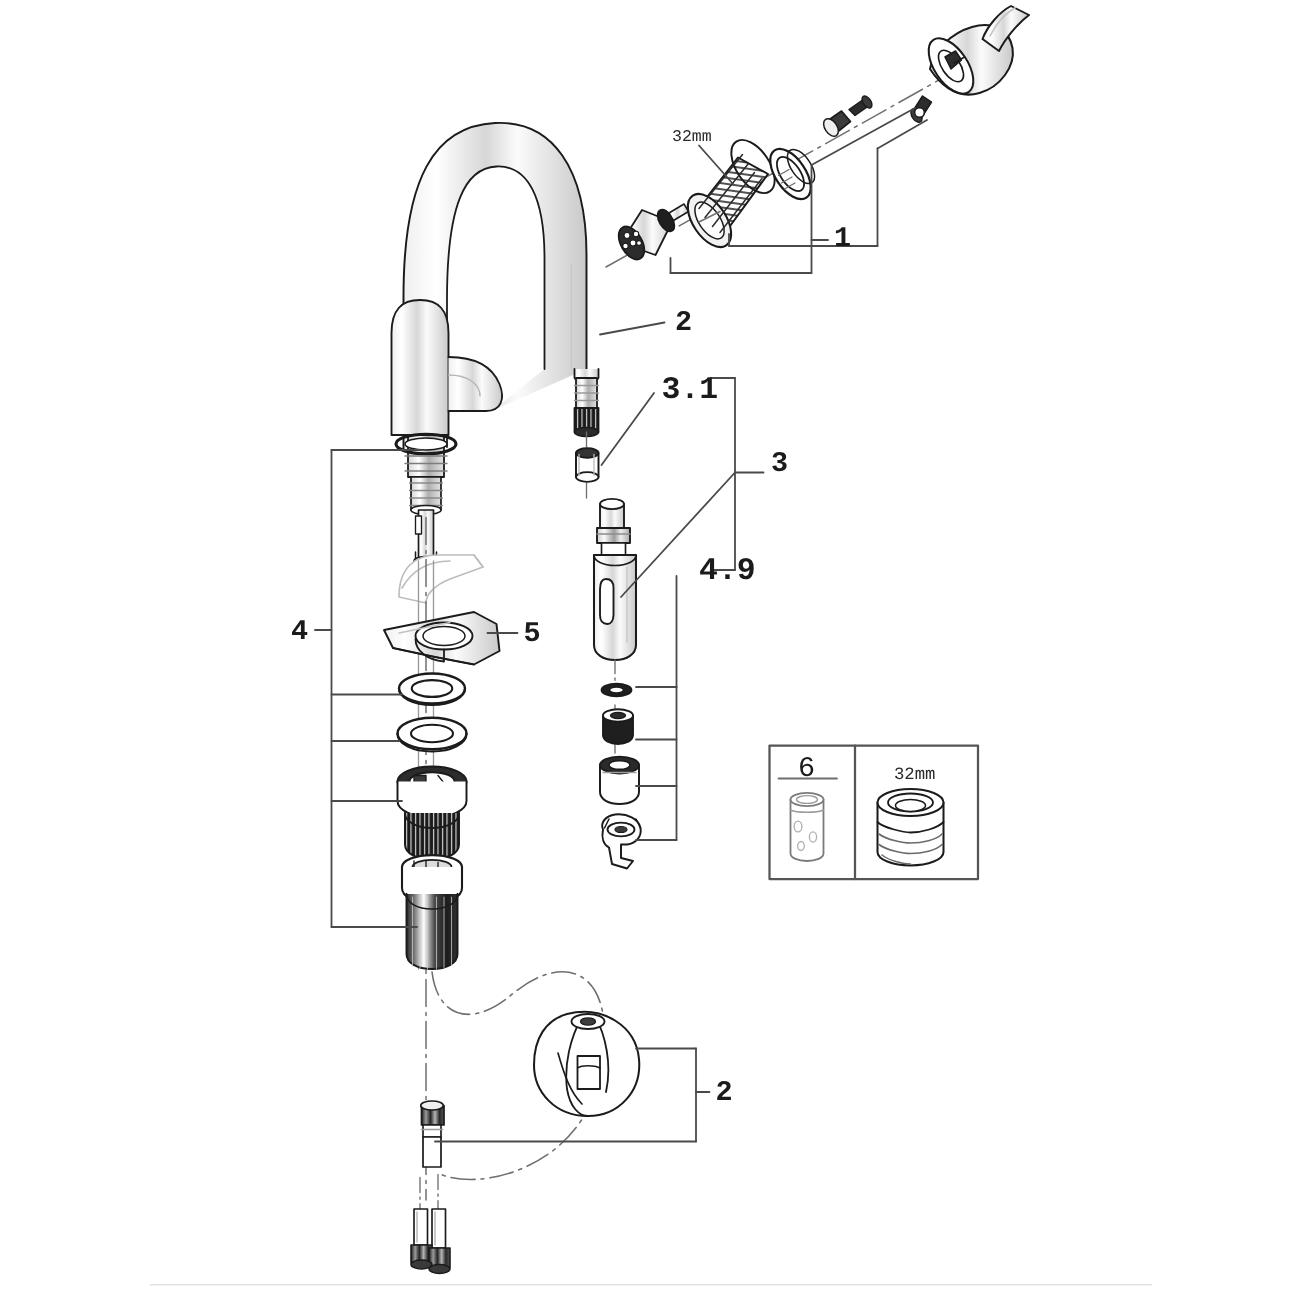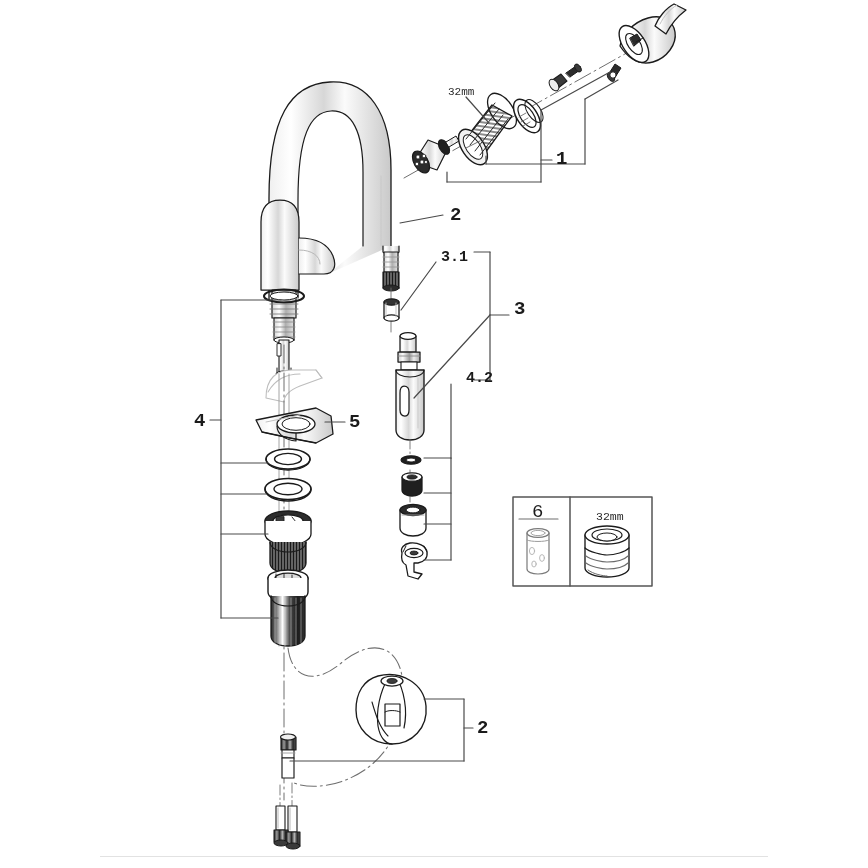--- a/index.html
+++ b/index.html
@@ -30,21 +30,21 @@
     font-family: Liberation Mono, monospace;
     color: #1b1b1b;
     white-space: nowrap;
     user-select: none;
   }
   .callout.big {
     font-size: 19px;
     font-weight: 700;
   }
   .callout.mid {
-    font-size: 15px;
+    font-size: 21px;
     font-weight: 700;
   }
   .callout.dim {
     font-size: 11px;
     font-weight: 400;
     color: #2a2a2a;
   }
   .callout.dim-inset {
     font-size: 11.5px;
     font-weight: 400;
@@ -443,21 +443,21 @@
   </svg>
 
   <div class="callout big" style="left:556px; top:148px;">1</div>
 
   <div class="callout big" style="left:450px; top:204px;">2</div>
 
   <div class="callout mid" style="left:441px; top:249px;">3.1</div>
 
   <div class="callout big" style="left:514px; top:298px;">3</div>
 
-  <div class="callout mid" style="left:466px; top:370px;">4.2</div>
+  <div class="callout mid" style="left:466px; top:370px;">4.9</div>
 
   <div class="callout big" style="left:194px; top:410px;">4</div>
 
   <div class="callout big" style="left:349px; top:411px;">5</div>
 
   <div class="callout big" style="left:477px; top:717px;">2</div>
 
   <div class="callout dim" style="left:448px; top:86px;">32mm</div>
 
   <div class="callout dim-inset" style="left:596px; top:510px;">32mm</div>

